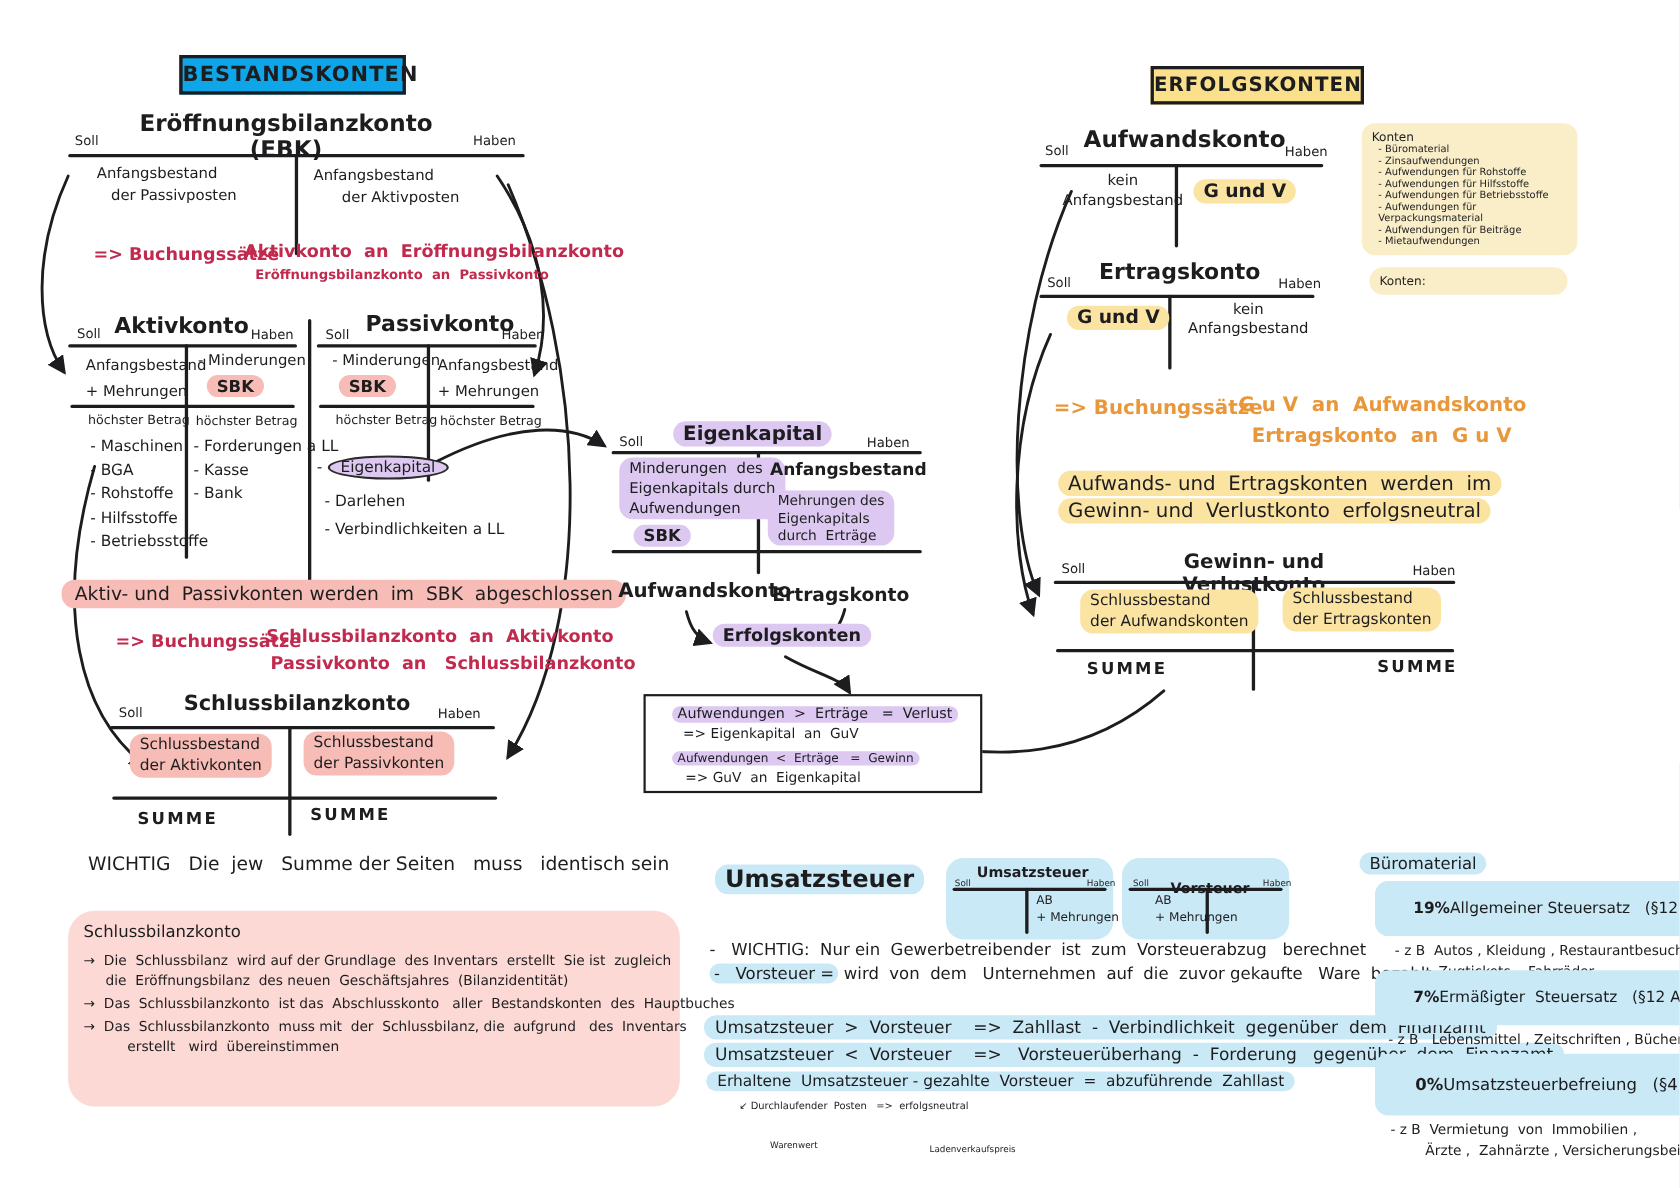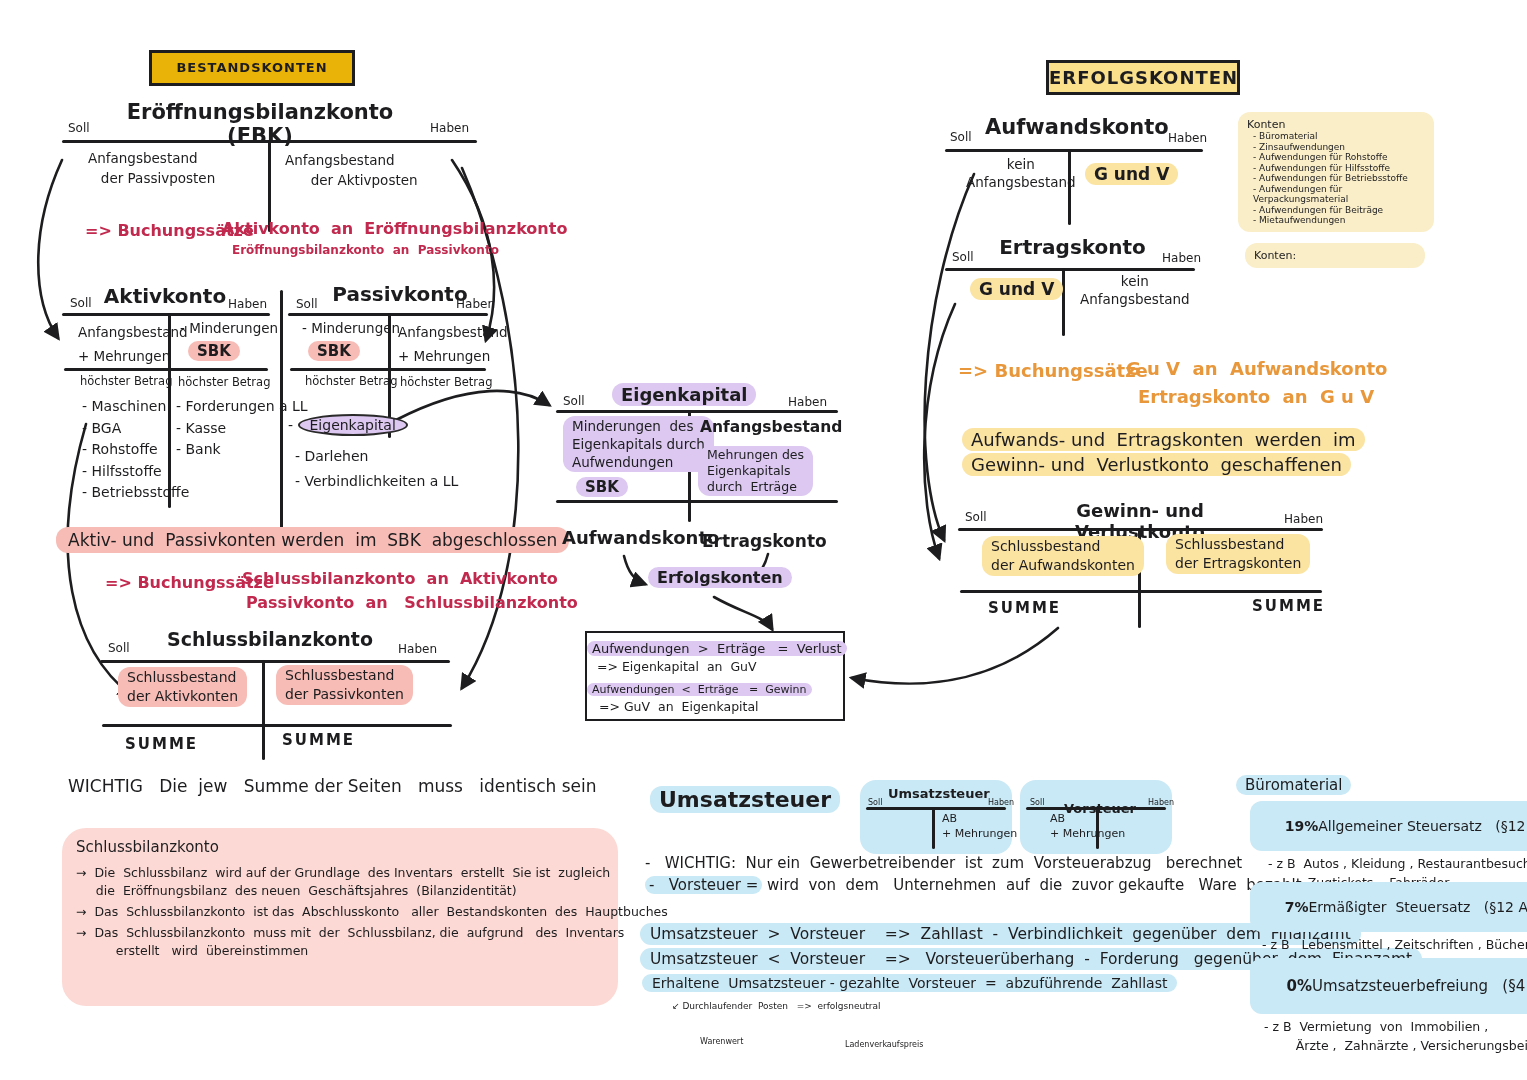--- a/index.html
+++ b/index.html
@@ -45,21 +45,21 @@
       <path d="M 396 420 C 470 382 520 386 549 405" marker-end="url(#ah)"></path>
       <path d="M 624 556 C 628 572 634 580 645 584" marker-end="url(#ah)"></path>
       <path d="M 768 554 C 764 570 756 579 746 585" marker-end="url(#ah)"></path>
       <path d="M 714 597 C 744 614 764 616 772 629" marker-end="url(#ah)"></path>
       <path d="M 1058 628 C 985 692 905 688 852 678" marker-end="url(#ah)"></path>
       <path d="M 974 174 C 918 300 912 470 944 540" marker-end="url(#ah)"></path>
       <path d="M 955 304 C 916 390 918 500 939 558" marker-end="url(#ah)"></path>
     </g>
   </svg>
 
-  <div class="abs boxed" style="left:149px;top:50px;width:200px;height:30px;background:#eab308;font-size:13px;line-height:30px">BESTANDSKONTEN</div>
+  <div class="abs boxed" style="left:163px;top:50px;width:200px;height:30px;background:#0ea5e9;font-size:19px;line-height:30px">BESTANDSKONTEN</div>
 
   <div class="abs sh" style="left:68px;top:121px">Soll</div>
   <div class="abs ttl" style="left:100px;top:100px;width:320px;font-size:21px">Eröffnungsbilanzkonto (EBK)</div>
   <div class="abs sh" style="left:430px;top:121px">Haben</div>
   <div class="hl" style="left:62px;top:140px;width:415px"></div>
   <div class="vl" style="left:268px;top:140px;height:92px"></div>
   <div class="abs pre" style="left:88px;top:148px;font-size:13.5px;line-height:20px">Anfangsbestand
    der Passivposten</div>
   <div class="abs pre" style="left:285px;top:150px;font-size:13.5px;line-height:20px">Anfangsbestand
       der Aktivposten</div>
@@ -128,21 +128,21 @@
   <div class="hl" style="left:100px;top:660px;width:350px"></div>
   <div class="vl" style="left:262px;top:660px;height:100px"></div>
   <div class="abs pill pk pre" style="left:118px;top:667px;font-size:14px;line-height:19px">Schlussbestand
 der Aktivkonten</div>
   <div class="abs pill pk pre" style="left:276px;top:665px;font-size:14px;line-height:19px">Schlussbestand
 der Passivkonten</div>
   <div class="hl" style="left:102px;top:724px;width:350px"></div>
   <div class="abs b" style="left:125px;top:735px;font-size:15px;letter-spacing:2px">SUMME</div>
   <div class="abs b" style="left:282px;top:731px;font-size:15px;letter-spacing:2px">SUMME</div>
 
-  <div class="abs pre" style="left:68px;top:776px;font-size:17px">WICHTIG   Die  jew   Summe der Seiten   muss   identisch sein</div>
+  <div class="abs pre" style="left:80px;top:776px;font-size:17px">WICHTIG   Die  jew   Summe der Seiten   muss   identisch sein</div>
 
   <div class="abs pkl" style="left:62px;top:828px;width:528px;height:158px;border-radius:24px;padding:10px 14px">
     <div style="font-size:15px;margin-bottom:8px">Schlussbilanzkonto</div>
     <div class="pre" style="font-size:12.5px;line-height:18px;margin-bottom:3px">→  Die  Schlussbilanz  wird auf der Grundlage  des Inventars  erstellt  Sie ist  zugleich
      die  Eröffnungsbilanz  des neuen  Geschäftsjahres  (Bilanzidentität)</div>
     <div class="pre" style="font-size:12.5px;line-height:18px;margin-bottom:3px">→  Das  Schlussbilanzkonto  ist das  Abschlusskonto   aller  Bestandskonten  des  Hauptbuches</div>
     <div class="pre" style="font-size:12.5px;line-height:18px">→  Das  Schlussbilanzkonto  muss mit  der  Schlussbilanz, die  aufgrund   des  Inventars
           erstellt   wird  übereinstimmen</div>
   </div>
 
@@ -158,21 +158,21 @@
   <div class="abs b" style="left:700px;top:418px;font-size:15.5px">Anfangsbestand</div>
   <div class="abs pill pu pre" style="left:698px;top:446px;font-size:12.5px;line-height:16px">Mehrungen des
 Eigenkapitals
 durch  Erträge</div>
   <div class="hl" style="left:556px;top:500px;width:282px"></div>
 
   <div class="abs b" style="left:562px;top:527px;font-size:18px">Aufwandskonto</div>
   <div class="abs b" style="left:702px;top:531px;font-size:17px">Ertragskonto</div>
   <div class="abs pill pu b" style="left:648px;top:567px;font-size:16px">Erfolgskonten</div>
 
-  <div class="abs" style="left:585px;top:631px;width:256px;border:2.5px solid #1d1d1f;background:#fff;padding:5px 0">
+  <div class="abs" style="left:585px;top:631px;width:256px;border:2.5px solid #1d1d1f;background:#fff;padding:5px 24px">
     <div class="pill pu pre" style="font-size:13px;padding:0 5px">Aufwendungen  &gt;  Erträge   =  Verlust</div>
     <div class="pre" style="font-size:12.5px;margin:2px 0 4px 10px">=&gt; Eigenkapital  an  GuV</div>
     <div class="pill pu pre" style="font-size:11px;padding:0 5px">Aufwendungen  &lt;  Erträge   =  Gewinn</div>
     <div class="pre" style="font-size:12.5px;margin:2px 0 0 12px">=&gt; GuV  an  Eigenkapital</div>
   </div>
 
   <div class="abs boxed" style="left:1046px;top:60px;width:188px;height:29px;background:#fbe08c;font-size:18px;line-height:29px">ERFOLGSKONTEN</div>
 
   <div class="abs sh" style="left:950px;top:130px">Soll</div>
   <div class="abs ttl" style="left:985px;top:115px;width:180px;font-size:21px">Aufwandskonto</div>
@@ -209,21 +209,21 @@
   <div class="note" style="left:1245px;top:243px;width:162px">
     <div style="font-size:11px">Konten:</div>
   </div>
 
   <div class="abs or b" style="left:958px;top:360px;font-size:18px">=&gt; Buchungssätze</div>
   <div class="abs or b pre" style="left:1126px;top:358px;font-size:18px">G u V  an  Aufwandskonto</div>
   <div class="abs or b pre" style="left:1138px;top:386px;font-size:18px">Ertragskonto  an  G u V</div>
 
   <div class="abs" style="left:962px;top:428px">
     <span class="pill ye pre" style="font-size:18px">Aufwands- und  Ertragskonten  werden  im</span><br>
-    <span class="pill ye pre" style="font-size:18px;margin-top:2px">Gewinn- und  Verlustkonto  geschaffenen</span>
+    <span class="pill ye pre" style="font-size:18px;margin-top:2px">Gewinn- und  Verlustkonto  erfolgsneutral</span>
   </div>
 
   <div class="abs sh" style="left:965px;top:510px">Soll</div>
   <div class="abs ttl" style="left:1020px;top:500px;width:240px;font-size:18px">Gewinn- und Verlustkonto</div>
   <div class="abs sh" style="left:1284px;top:512px">Haben</div>
   <div class="hl" style="left:958px;top:528px;width:365px"></div>
   <div class="vl" style="left:1138px;top:528px;height:100px"></div>
   <div class="abs pill ye pre" style="left:982px;top:536px;font-size:14px;line-height:19px">Schlussbestand
 der Aufwandskonten</div>
   <div class="abs pill ye pre" style="left:1166px;top:534px;font-size:14px;line-height:19px">Schlussbestand

